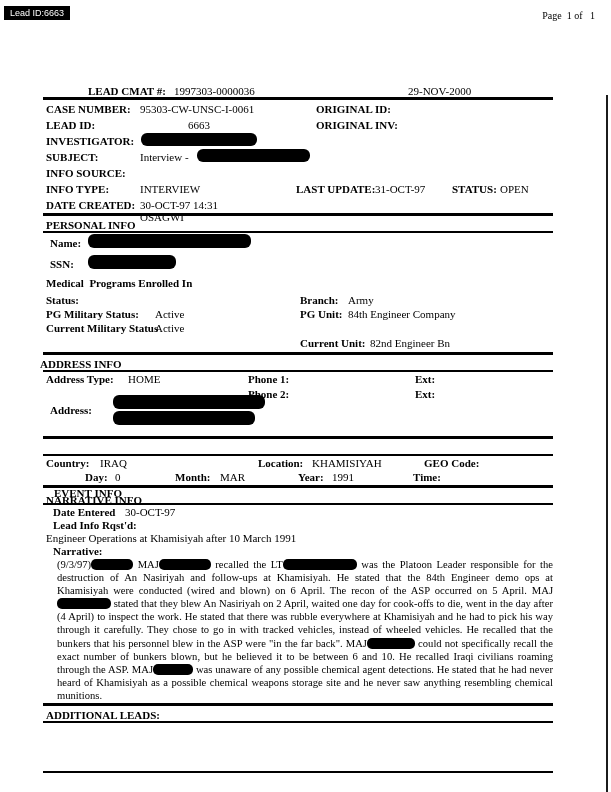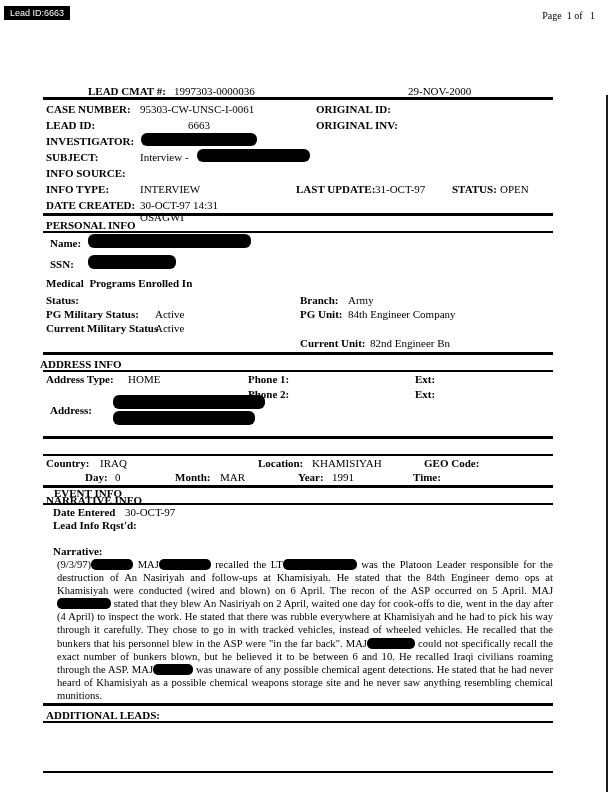--- a/index.html
+++ b/index.html
@@ -144,20 +144,21 @@
 
   <div class="rule" style="top:485px;"></div>
 
   <span class="abs b" style="left:46px;top:464px;margin-top:30px;">NARRATIVE INFO</span>
   <div class="thin" style="top:503px;"></div>
 
   <span class="abs b" style="left:53px;top:506px;">Date Entered</span>
   <span class="abs" style="left:125px;top:506px;">30-OCT-97</span>
 
   <span class="abs b" style="left:53px;top:519px;">Lead Info Rqst'd:</span>
+  <span class="abs" style="left:46px;top:532px;">Engineer Operations at Khamisiyah after 10 March 1991</span>
 
   <span class="abs b" style="left:53px;top:545px;">Narrative:</span>
 
   <div class="narrative">(9/3/97)<span class="redact-inline" style="width: 42px;"></span> MAJ<span class="redact-inline" style="width: 52px;"></span> recalled the LT<span class="redact-inline" style="width: 74px;"></span> was the Platoon Leader responsible for the destruction of An Nasiriyah and follow-ups at Khamisiyah.  He stated that the 84th Engineer demo ops at Khamisiyah were conducted (wired and blown) on 6 April.  The recon of the ASP occurred on 5 April.  MAJ<span class="redact-inline" style="width: 54px;"></span> stated that they blew An Nasiriyah on 2 April, waited one day for cook-offs to die, went in the day after (4 April) to inspect the work.  He stated that there was rubble everywhere at Khamisiyah and he had to pick his way through it carefully.  They chose to go in with tracked vehicles, instead of wheeled vehicles.  He recalled that the bunkers that his personnel blew in the ASP were "in the far back".  MAJ<span class="redact-inline" style="width: 48px;"></span> could not specifically recall the exact number of bunkers blown, but he believed it to be between 6 and 10.  He recalled Iraqi civilians roaming through the ASP.  MAJ<span class="redact-inline" style="width: 40px;"></span> was unaware of any possible chemical agent detections.  He stated that he had never heard of Khamisiyah as  a possible chemical weapons storage site and he never saw anything resembling chemical munitions.</div>
 
   <div class="rule" style="top:703px;"></div>
 
   <span class="abs b" style="left:46px;top:709px;">ADDITIONAL LEADS:</span>
   <div class="thin" style="top:721px;"></div>
 

